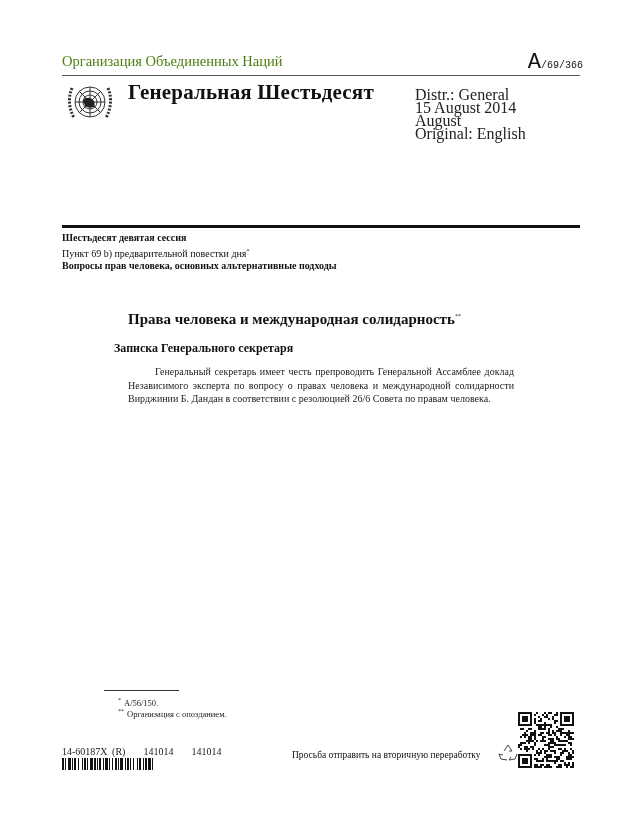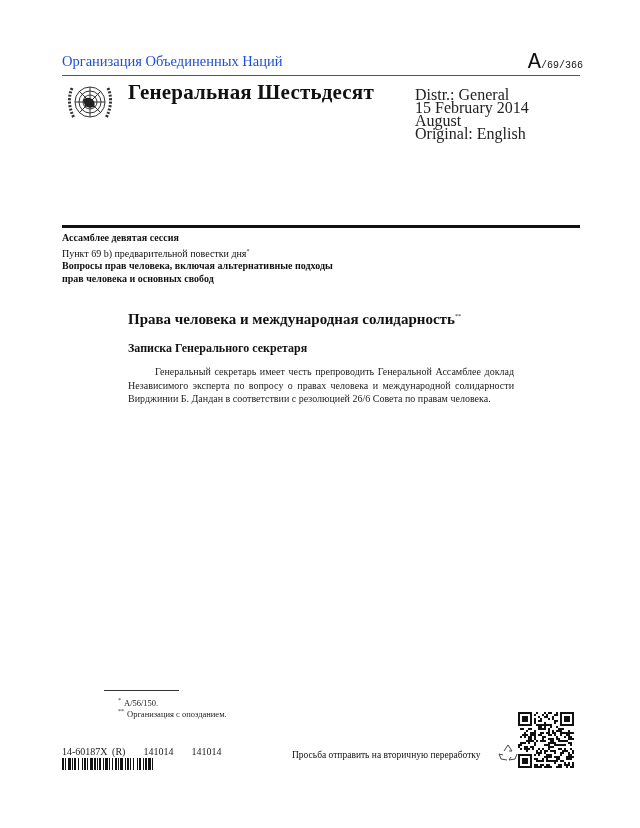--- a/index.html
+++ b/index.html
@@ -1,33 +1,33 @@
 <!DOCTYPE html>
 <html><head>
 <meta charset="utf-8">
 <style>
   html, body { margin: 0; padding: 0; background: #ffffff; }
   body { width: 640px; height: 828px; position: relative; overflow: hidden;
          font-family: "Liberation Serif", "DejaVu Serif", serif; color: #111; }
   .abs { position: absolute; }
-  .org { left: 62px; top: 53px; font-size: 14.5px; color: #1d4ed8; }
+  .org { left: 62px; top: 53px; font-size: 14.5px; color: #4d7c0f; }
   .symbol { right: 57px; top: 50px; font-size: 15px; font-family: Liberation Mono, monospace; }
   .symbol .big { font-size: 22px; }
   .symbol .small { font-size: 10px; }
   .rule-top { left: 62px; top: 75px; width: 518px; height: 1px; background: #555; }
   .logo { left: 62px; top: 80px; width: 56px; height: 44px; }
   .assembly { left: 128px; top: 80px; font-size: 21px; font-weight: bold; letter-spacing: 0.2px; }
   .distr { left: 415px; top: 88px; font-size: 16px; line-height: 13px; color: #222; }
   .rule-thick { left: 62px; top: 225px; width: 518px; height: 3px; background: #111; }
   .session { left: 62px; top: 232px; font-size: 10px; line-height: 12.5px; }
   .session .b { font-weight: bold; }
   .session sup { font-size: 6px; }
   .title { left: 128px; top: 311px; font-size: 15px; font-weight: bold; }
   .title sup { font-size: 6px; font-weight: normal; }
-  .subtitle { left: 128px; top: 341px; font-size: 12px; font-weight: bold; }
+  .subtitle { left: 114px; top: 341px; font-size: 12px; font-weight: bold; }
   .body-text { left: 128px; top: 365px; width: 386px; font-size: 10px; line-height: 13.5px;
                text-align: justify; text-indent: 27px; color: #222; }
   .fn-rule { left: 104px; top: 690px; width: 75px; height: 1px; background: #333; }
   .fn { left: 118px; font-size: 8.5px; color: #222; }
   .fn sup { font-size: 6px; margin-right: 3px; }
   .jobno { left: 62px; top: 746px; font-size: 10px; color: #222; word-spacing: 2px; }
   .barcode { left: 62px; top: 758px; width: 160px; height: 12px; display: flex; }
   .barcode span { display: block; height: 100%; background: #111; }
   .recycle-text { left: 292px; top: 750px; font-size: 9.5px; font-weight: normal; }
   .recycle-icon { left: 497px; top: 742px; width: 22px; height: 22px; }
@@ -50,32 +50,31 @@
     <line x1="17" y1="11" x2="39" y2="33"></line>
     <line x1="39" y1="11" x2="17" y2="33"></line>
   </g>
   <path d="M21 20 Q25 16 30 19 Q34 22 32 27 Q27 29 23 26 Z" fill="#222"></path>
   <path d="M10 8 Q4 22 12 38 M46 8 Q52 22 44 38" fill="none" stroke="#333" stroke-width="3" stroke-dasharray="2 1.5"></path>
 </svg>
 <div class="abs assembly">Генеральная Шестьдесят</div>
 
 <div class="abs distr">
   <div>Distr.: General</div>
-  <div>15 February 2014</div>
+  <div>15 August 2014</div>
   <div>August</div>
   <div>Original: English</div>
 </div>
 
 <div class="abs rule-thick"></div>
 
 <div class="abs session">
-  <div class="b">Ассамблее девятая сессия</div>
+  <div class="b">Шестьдесят девятая сессия</div>
   <div><span>Пункт 69 b) предварительной повестки дня</span><sup>*</sup></div>
-  <div class="b">Вопросы прав человека, включая альтернативные подходы</div>
-  <div class="b">прав человека и основных свобод</div>
+  <div class="b">Вопросы прав человека, основных альтернативные подходы</div>
 </div>
 
 <div class="abs title"><span>Права человека и международная солидарность</span><sup>**</sup></div>
 <div class="abs subtitle">Записка Генерального секретаря</div>
 <div class="abs body-text">Генеральный секретарь имеет честь препроводить Генеральной Ассамблее доклад Независимого эксперта по вопросу о правах человека и международной солидарности Вирджинии Б. Дандан в соответствии с резолюцией 26/6 Совета по правам человека.</div>
 
 <div class="abs fn-rule"></div>
 <div class="abs fn" style="top:697px"><sup>*</sup><span>A/56/150.</span></div>
 <div class="abs fn" style="top:708px"><sup>**</sup><span>Организация с опозданием.</span></div>
 

